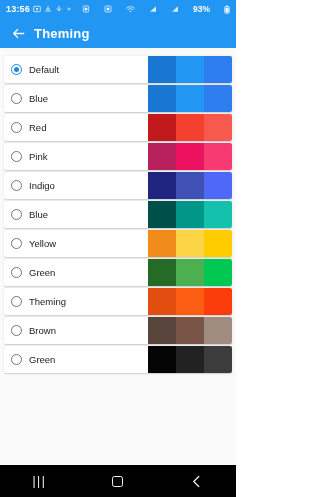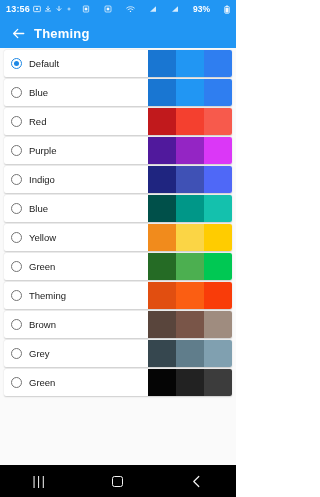--- a/index.html
+++ b/index.html
@@ -85,21 +85,21 @@
     font-size: 13px;
     font-weight: bold;
     letter-spacing: 0.2px;
     line-height: 1;
   }
 
   
   .theme-list {
     flex: 1 1 auto;
     background: #fafafa;
-    padding: 2px 4px 0 4px;
+    padding: 8px 4px 0 4px;
     box-sizing: border-box;
     overflow: hidden;
   }
   .theme-row {
     height: 27px;
     background: #ffffff;
     border-radius: 2px;
     margin-bottom: 2px;
     display: flex;
     align-items: center;
@@ -280,26 +280,26 @@
         </div>
         <div class="swatches">
           <div class="swatch" style="background: rgb(193, 25, 28);"></div>
           <div class="swatch" style="background: rgb(244, 64, 47);"></div>
           <div class="swatch" style="background: rgb(247, 90, 76);"></div>
         </div>
       </div>
       <div class="theme-row">
         <div class="row-left">
           <span class="radio"></span>
-          <span class="row-label">Purple</span>
-        </div>
-        <div class="swatches">
-          <div class="swatch" style="background: rgb(80, 25, 156);"></div>
-          <div class="swatch" style="background: rgb(148, 37, 196);"></div>
-          <div class="swatch" style="background: rgb(219, 55, 247);"></div>
+          <span class="row-label">Pink</span>
+        </div>
+        <div class="swatches">
+          <div class="swatch" style="background: rgb(184, 33, 92);"></div>
+          <div class="swatch" style="background: rgb(237, 18, 96);"></div>
+          <div class="swatch" style="background: rgb(247, 58, 114);"></div>
         </div>
       </div>
       <div class="theme-row">
         <div class="row-left">
           <span class="radio"></span>
           <span class="row-label">Indigo</span>
         </div>
         <div class="swatches">
           <div class="swatch" style="background: rgb(31, 37, 128);"></div>
           <div class="swatch" style="background: rgb(63, 81, 181);"></div>
@@ -357,31 +357,20 @@
         </div>
         <div class="swatches">
           <div class="swatch" style="background: rgb(89, 69, 60);"></div>
           <div class="swatch" style="background: rgb(121, 85, 72);"></div>
           <div class="swatch" style="background: rgb(159, 140, 127);"></div>
         </div>
       </div>
       <div class="theme-row">
         <div class="row-left">
           <span class="radio"></span>
-          <span class="row-label">Grey</span>
-        </div>
-        <div class="swatches">
-          <div class="swatch" style="background: rgb(54, 71, 79);"></div>
-          <div class="swatch" style="background: rgb(96, 125, 139);"></div>
-          <div class="swatch" style="background: rgb(128, 160, 176);"></div>
-        </div>
-      </div>
-      <div class="theme-row">
-        <div class="row-left">
-          <span class="radio"></span>
           <span class="row-label">Green</span>
         </div>
         <div class="swatches">
           <div class="swatch" style="background: rgb(5, 5, 5);"></div>
           <div class="swatch" style="background: rgb(34, 34, 34);"></div>
           <div class="swatch" style="background: rgb(60, 60, 60);"></div>
         </div>
       </div>
     </div>
 

